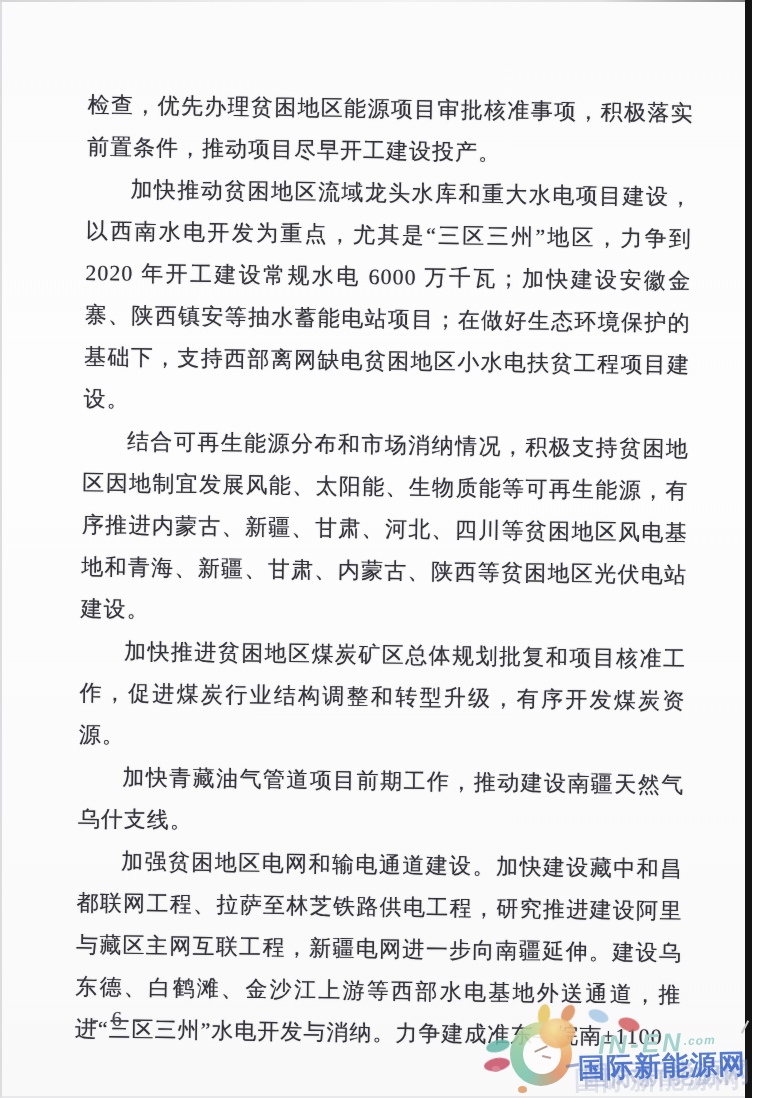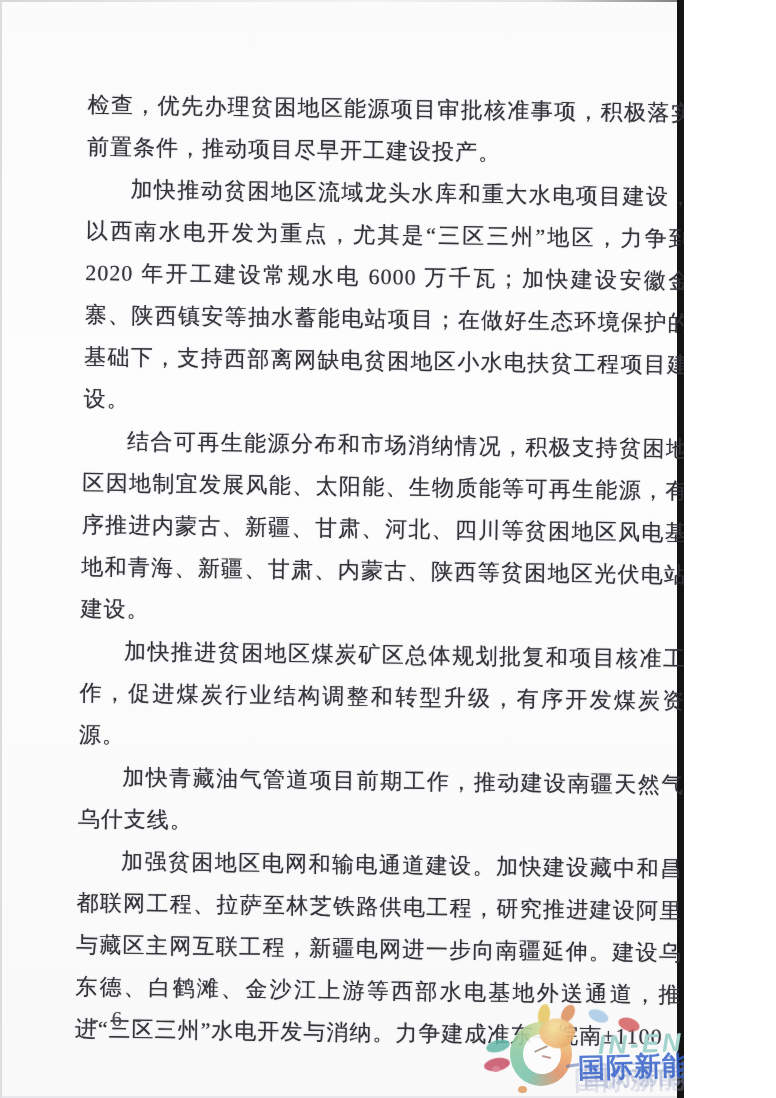--- a/index.html
+++ b/index.html
@@ -1,18 +1,18 @@
 <!DOCTYPE html>
 <html><head>
 <meta charset="utf-8">
 <style>
   html,body{margin:0;padding:0;background:#ffffff;}
   .page{
     position:relative;
-    width:684px;height:1098px;
+    width:752px;height:1098px;
     overflow:hidden;
     background:linear-gradient(180deg,#fbfbfc 0%,#fdfdfe 40%,#f9f9fa 100%);
     font-family:"Liberation Serif","DejaVu Serif",serif;
   }
   
   .edge-right{position:absolute;top:0;right:0;width:7px;height:100%;background:#141414;}
   .edge-left{position:absolute;top:0;left:0;width:2px;height:100%;background:#d6d6d9;opacity:.8;}
   .edge-top{position:absolute;top:0;left:0;width:100%;height:2px;
     background:linear-gradient(90deg,#cfcfd2 0%,#e8e8ea 30%,#f0f0f2 55%,#dcdcdf 80%,#6b6b6e 99%);
     opacity:.85;}

